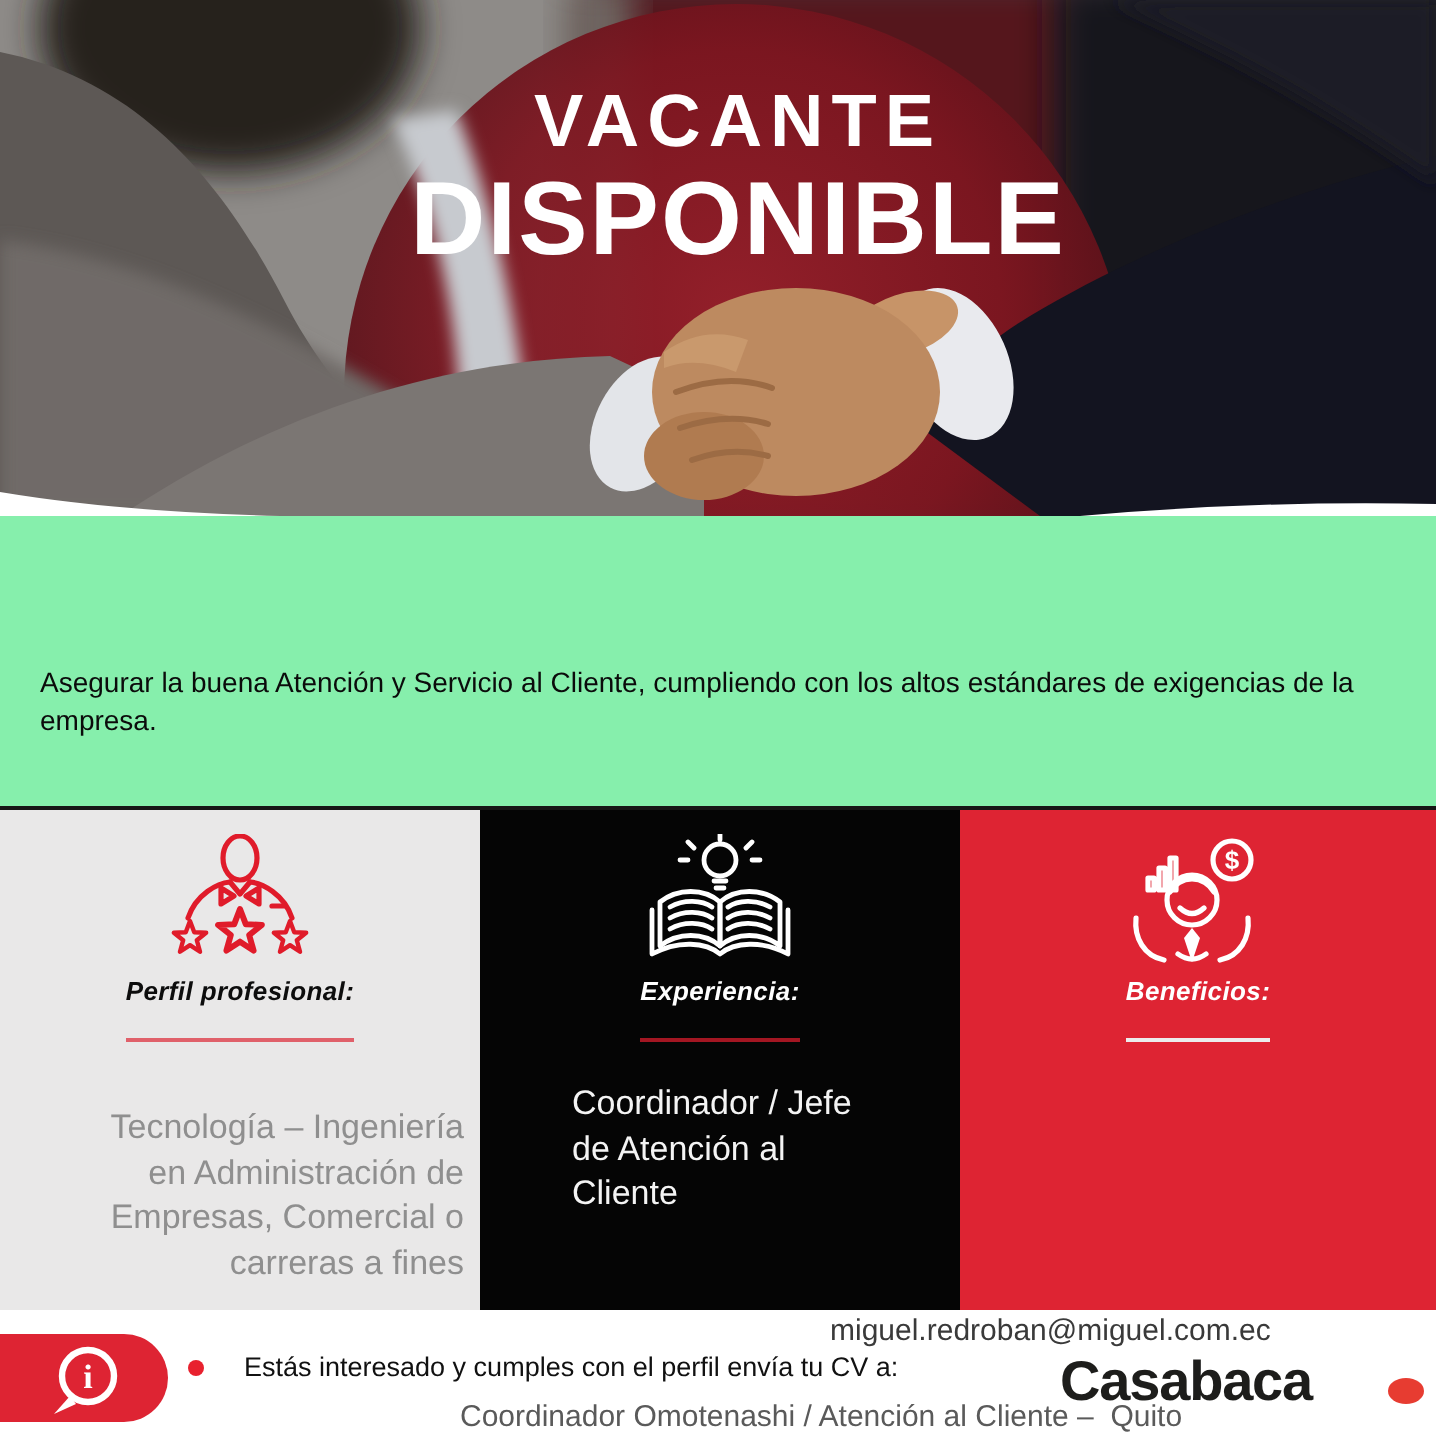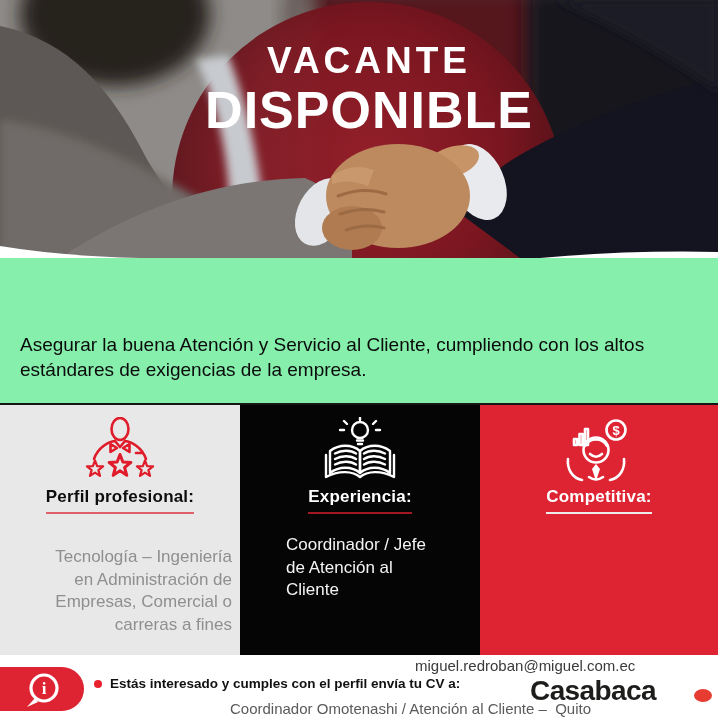--- a/index.html
+++ b/index.html
@@ -13,44 +13,44 @@
   .hero-kicker{font-size:37px;font-weight:600;letter-spacing:4px;line-height:1.05;}
   .hero-headline{font-size:52px;font-weight:800;letter-spacing:1px;line-height:1.0;margin-top:3px;}
 
   
   .job-header{position:absolute;top:260px;left:0;width:718px;text-align:center;}
   .job-title{margin:0 auto;width:400px;font-size:15.5px;font-weight:700;color:#6c6c6c;letter-spacing:.4px;line-height:1.22;}
   .job-location{margin:0 auto;font-size:15.5px;font-weight:700;color:#6c6c6c;letter-spacing:.4px;line-height:1.22;}
   .title-underline{width:337px;height:3px;background:#e8212e;margin:5px auto 0;}
 
   
-  .summary{position:absolute;top:332px;left:20px;width:682px;margin:0;font-size:19px;line-height:1.33;color:#0b0b0b;}
+  .summary{position:absolute;top:332px;left:20px;width:682px;margin:0;font-size:14px;line-height:1.33;color:#0b0b0b;}
 
   
   .columns{position:absolute;top:403px;left:0;width:718px;height:250px;display:flex;border-top:2px solid #161616;box-sizing:content-box;}
   .col{box-sizing:border-box;height:250px;padding-top:12px;}
   .col-profile{width:240px;background:#e9e8e8;}
   .col-exp{width:240px;background:#050505;}
   .col-benefits{width:238px;background:#de2433;}
   .col-icon{display:block;margin:0 auto;}
   .col-label-wrap{text-align:center;margin-top:4px;}
-  .col-label{display:inline-block;font-size:17px;font-weight:700;letter-spacing:.2px;padding-bottom:5px;border-bottom:2px solid;}
+  .col-label{display:inline-block;font-size:13px;font-weight:700;letter-spacing:.2px;padding-bottom:16px;border-bottom:2px solid;font-style:italic;}
   .col-profile .col-label{color:#0d0d0d;border-color:#e0606a;}
   .col-exp .col-label{color:#ffffff;border-color:#a31622;}
   .col-benefits .col-label{color:#ffffff;border-color:#ececec;}
   .col-text{font-size:17px;line-height:1.33;margin:0;}
   .col-profile .col-text{color:#8f8f8f;margin:32px 8px 0 40px;width:192px;text-align:right;}
   .col-exp .col-text{color:#f4f4f4;margin:20px 30px 0 46px;width:160px;}
   .col-benefits .col-text{color:#ffffff;margin:14px 28px 0 46px;width:162px;}
 
   
   .footer{position:absolute;top:655px;left:0;width:718px;height:63px;background:#fff;}
   .info-badge{position:absolute;left:0;top:12px;}
   .email{position:absolute;left:415px;top:2px;font-size:15px;color:#3a3a3a;}
-  .cta{position:absolute;display:flex;align-items:center;gap:8px;font-size:13.5px;font-weight:700;color:#111111;}
+  .cta{position:absolute;display:flex;align-items:center;gap:20px;font-size:13.5px;font-weight:400;color:#111111;}
   .cta-cv{left:94px;top:21px;}
   .cta-subject{left:94px;top:42px;}
   .dot{width:8px;height:8px;border-radius:50%;background:#e8212e;flex:0 0 auto;}
   .subject{position:absolute;left:230px;top:45px;font-size:15px;color:#5a5a5a;white-space:pre-wrap;}
   .brand{position:absolute;right:6px;top:22px;display:flex;align-items:flex-start;font-size:28px;font-weight:700;letter-spacing:-0.6px;color:#1d1d1b;line-height:1;gap:36px;}
   .brand-dot{display:inline-block;width:18px;height:13px;background:#e73c31;border-radius:50%;margin-left:2px;margin-top:12px;}
 </style>
 </head>
 <body>
 
@@ -160,21 +160,21 @@
           <path d="M46 37 q6 5.5 12 0"></path>
           <path d="M38 63 C28 61 23 52 24 42"></path>
           <path d="M66 63 C76 61 81 52 80 42"></path>
           <path d="M45 60 q7 5 14 0"></path>
           <path d="M30 22 h3 v6 h-3 Z M35.5 17 h3 v11 h-3 Z M41 12 h3 v16 h-3 Z"></path>
         </g>
         <text x="72" y="17.5" text-anchor="middle" font-size="13" font-weight="bold" fill="#ffffff" font-family="Liberation Sans, sans-serif">$</text>
         <path d="M52 47 l4 5 -4 12 -4 -12 Z" fill="#ffffff"></path>
       </svg>
       <div class="col-label-wrap">
-        <span class="col-label">Competitiva:</span>
+        <span class="col-label">Beneficios:</span>
       </div>
     </section>
 
   </div>
 
   <div class="footer">
 
     <svg class="info-badge" width="88" height="44" viewBox="0 0 88 44" aria-hidden="true">
       <path d="M0 0 H62 A22 22 0 0 1 62 44 H0 Z" fill="#de2433"></path>
       <circle cx="44" cy="21" r="13" fill="none" stroke="#ffffff" stroke-width="3.2"></circle>

